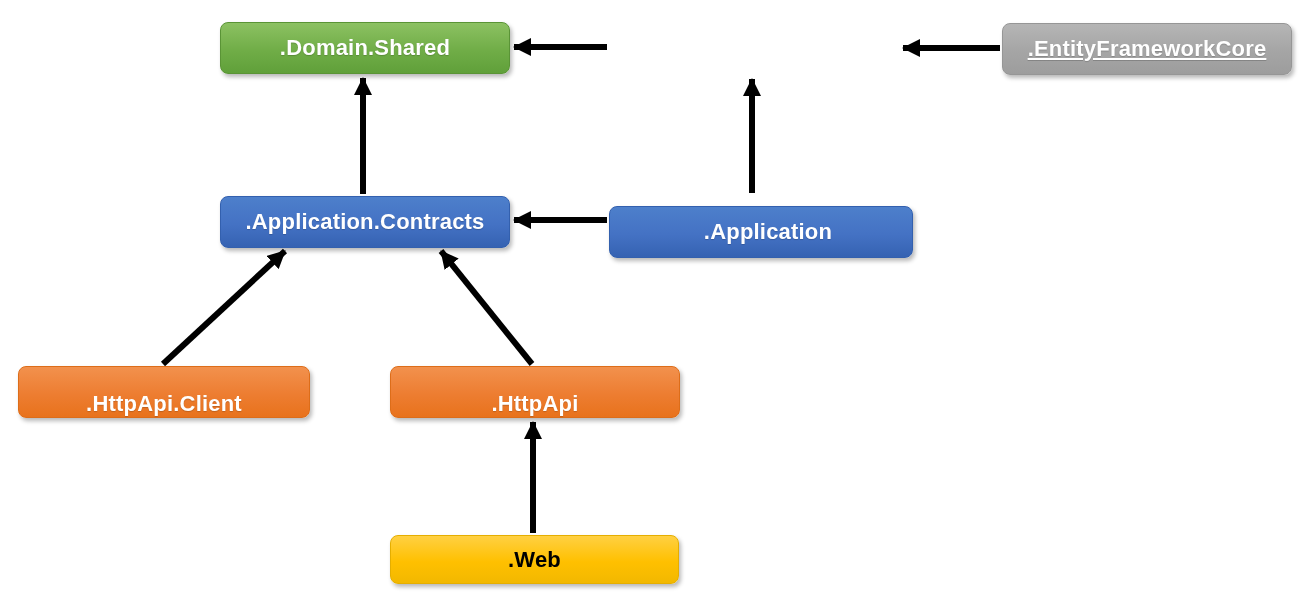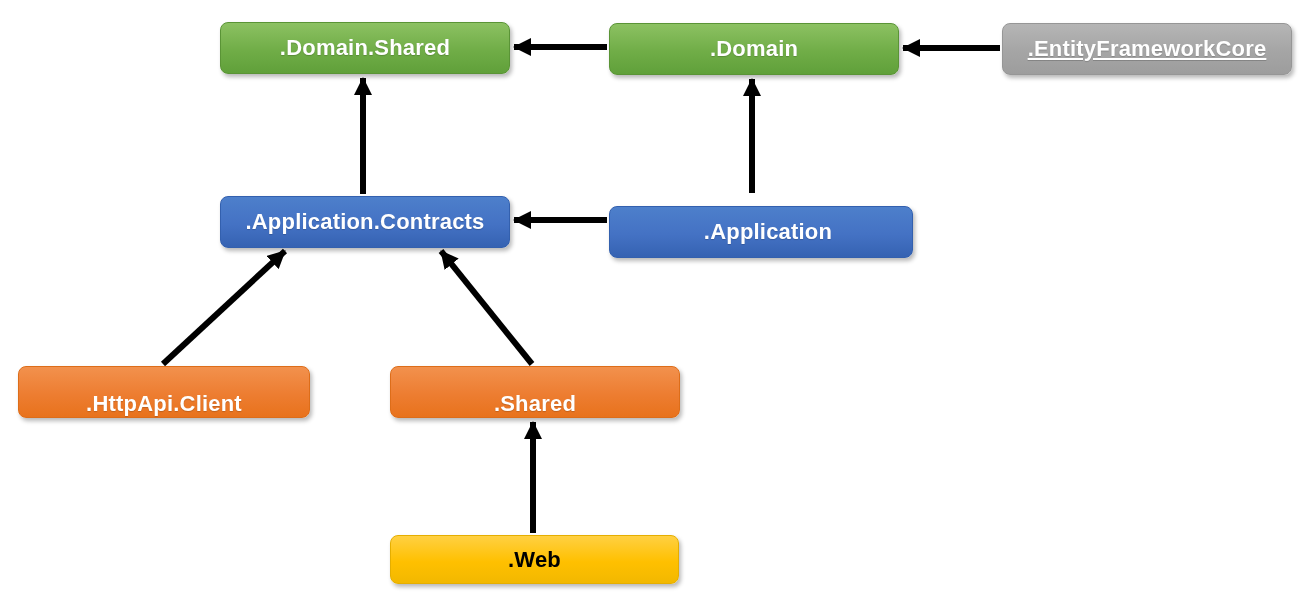--- a/index.html
+++ b/index.html
@@ -91,35 +91,32 @@
     <line class="edge" x1="752" y1="193" x2="752" y2="79" marker-end="url(#arrowhead)"></line>
     <line class="edge" x1="607" y1="220" x2="514" y2="220" marker-end="url(#arrowhead)"></line>
     <line class="edge" x1="163" y1="364" x2="285" y2="251" marker-end="url(#arrowhead)"></line>
     <line class="edge" x1="532" y1="364" x2="441" y2="251" marker-end="url(#arrowhead)"></line>
     <line class="edge" x1="533" y1="533" x2="533" y2="422" marker-end="url(#arrowhead)"></line>
   </svg>
 
   <div class="node green" id="node-domain-shared">
     <span>.Domain.Shared</span>
   </div>
-  <div class="node green" id="node-domain">
-    <span>.Domain</span>
-  </div>
   <div class="node gray" id="node-entity-framework-core">
     <span>.EntityFrameworkCore</span>
   </div>
   <div class="node blue" id="node-application-contracts">
     <span>.Application.Contracts</span>
   </div>
   <div class="node blue" id="node-application">
     <span>.Application</span>
   </div>
   <div class="node orange" id="node-http-api-client">
     <span>.HttpApi.Client</span>
   </div>
   <div class="node orange" id="node-http-api">
-    <span>.Shared</span>
+    <span>.HttpApi</span>
   </div>
   <div class="node yellow" id="node-web">
     <span>.Web</span>
   </div>
 
 </div>
 
 </body></html>

